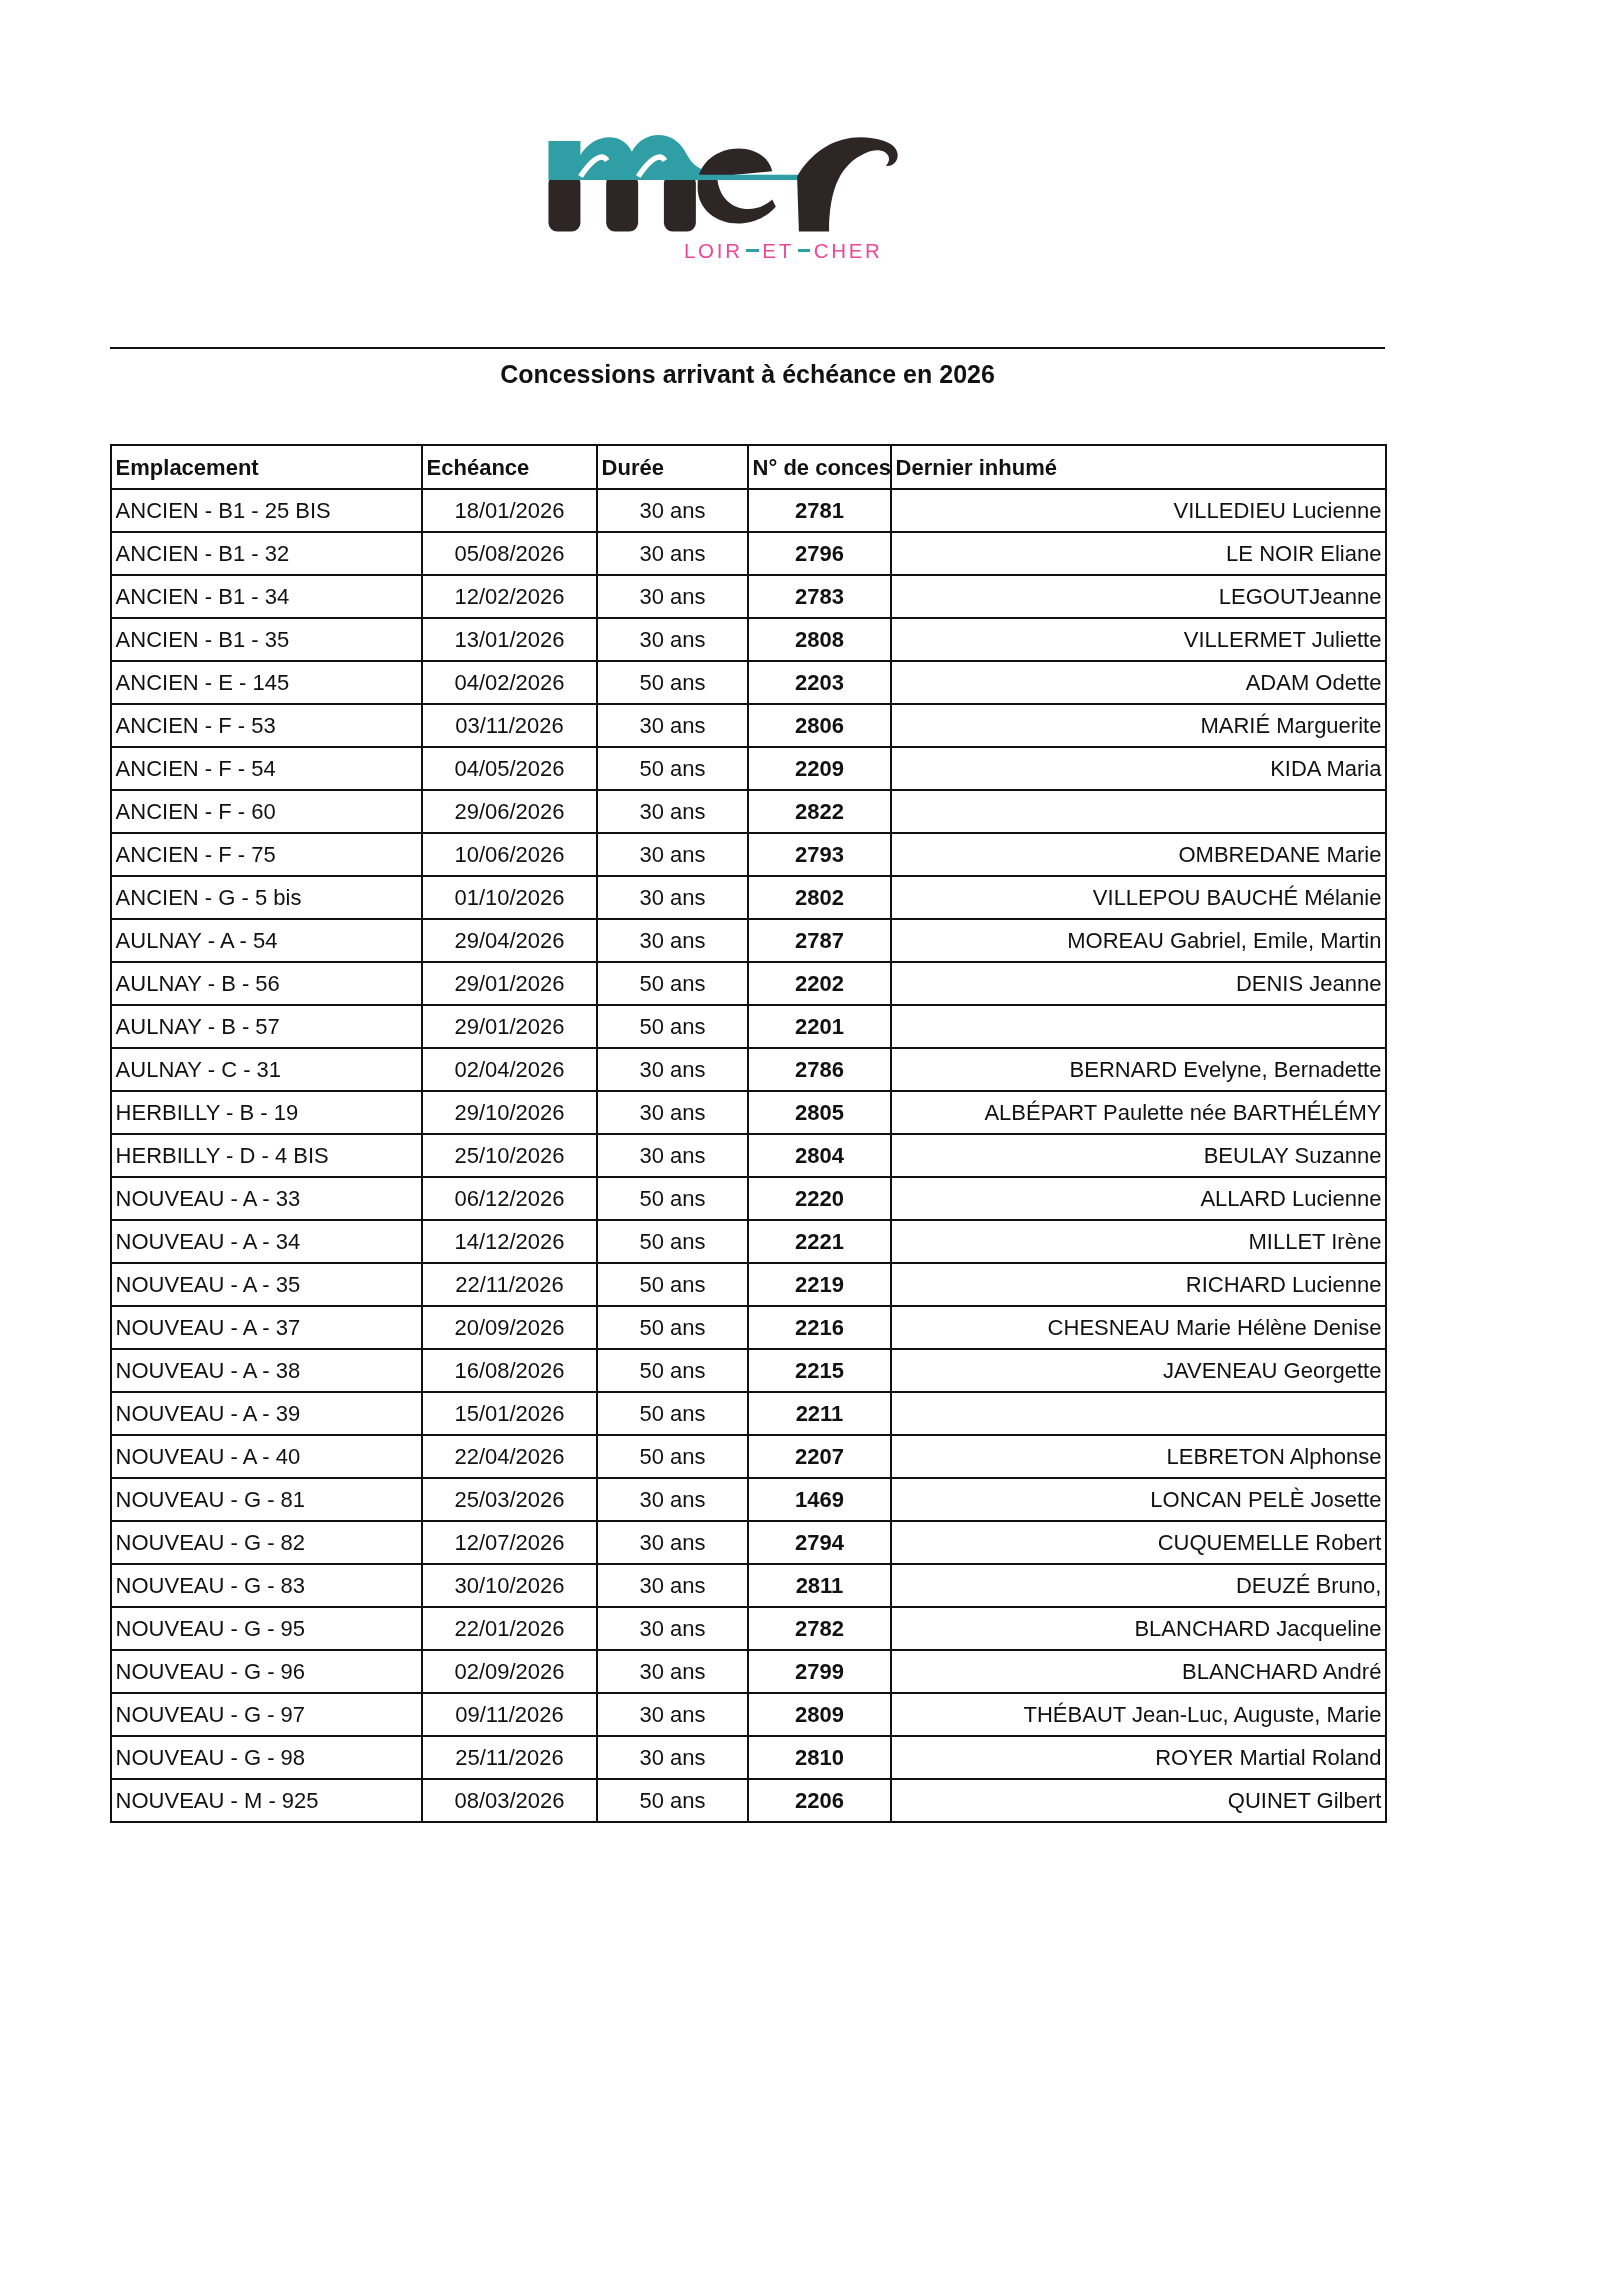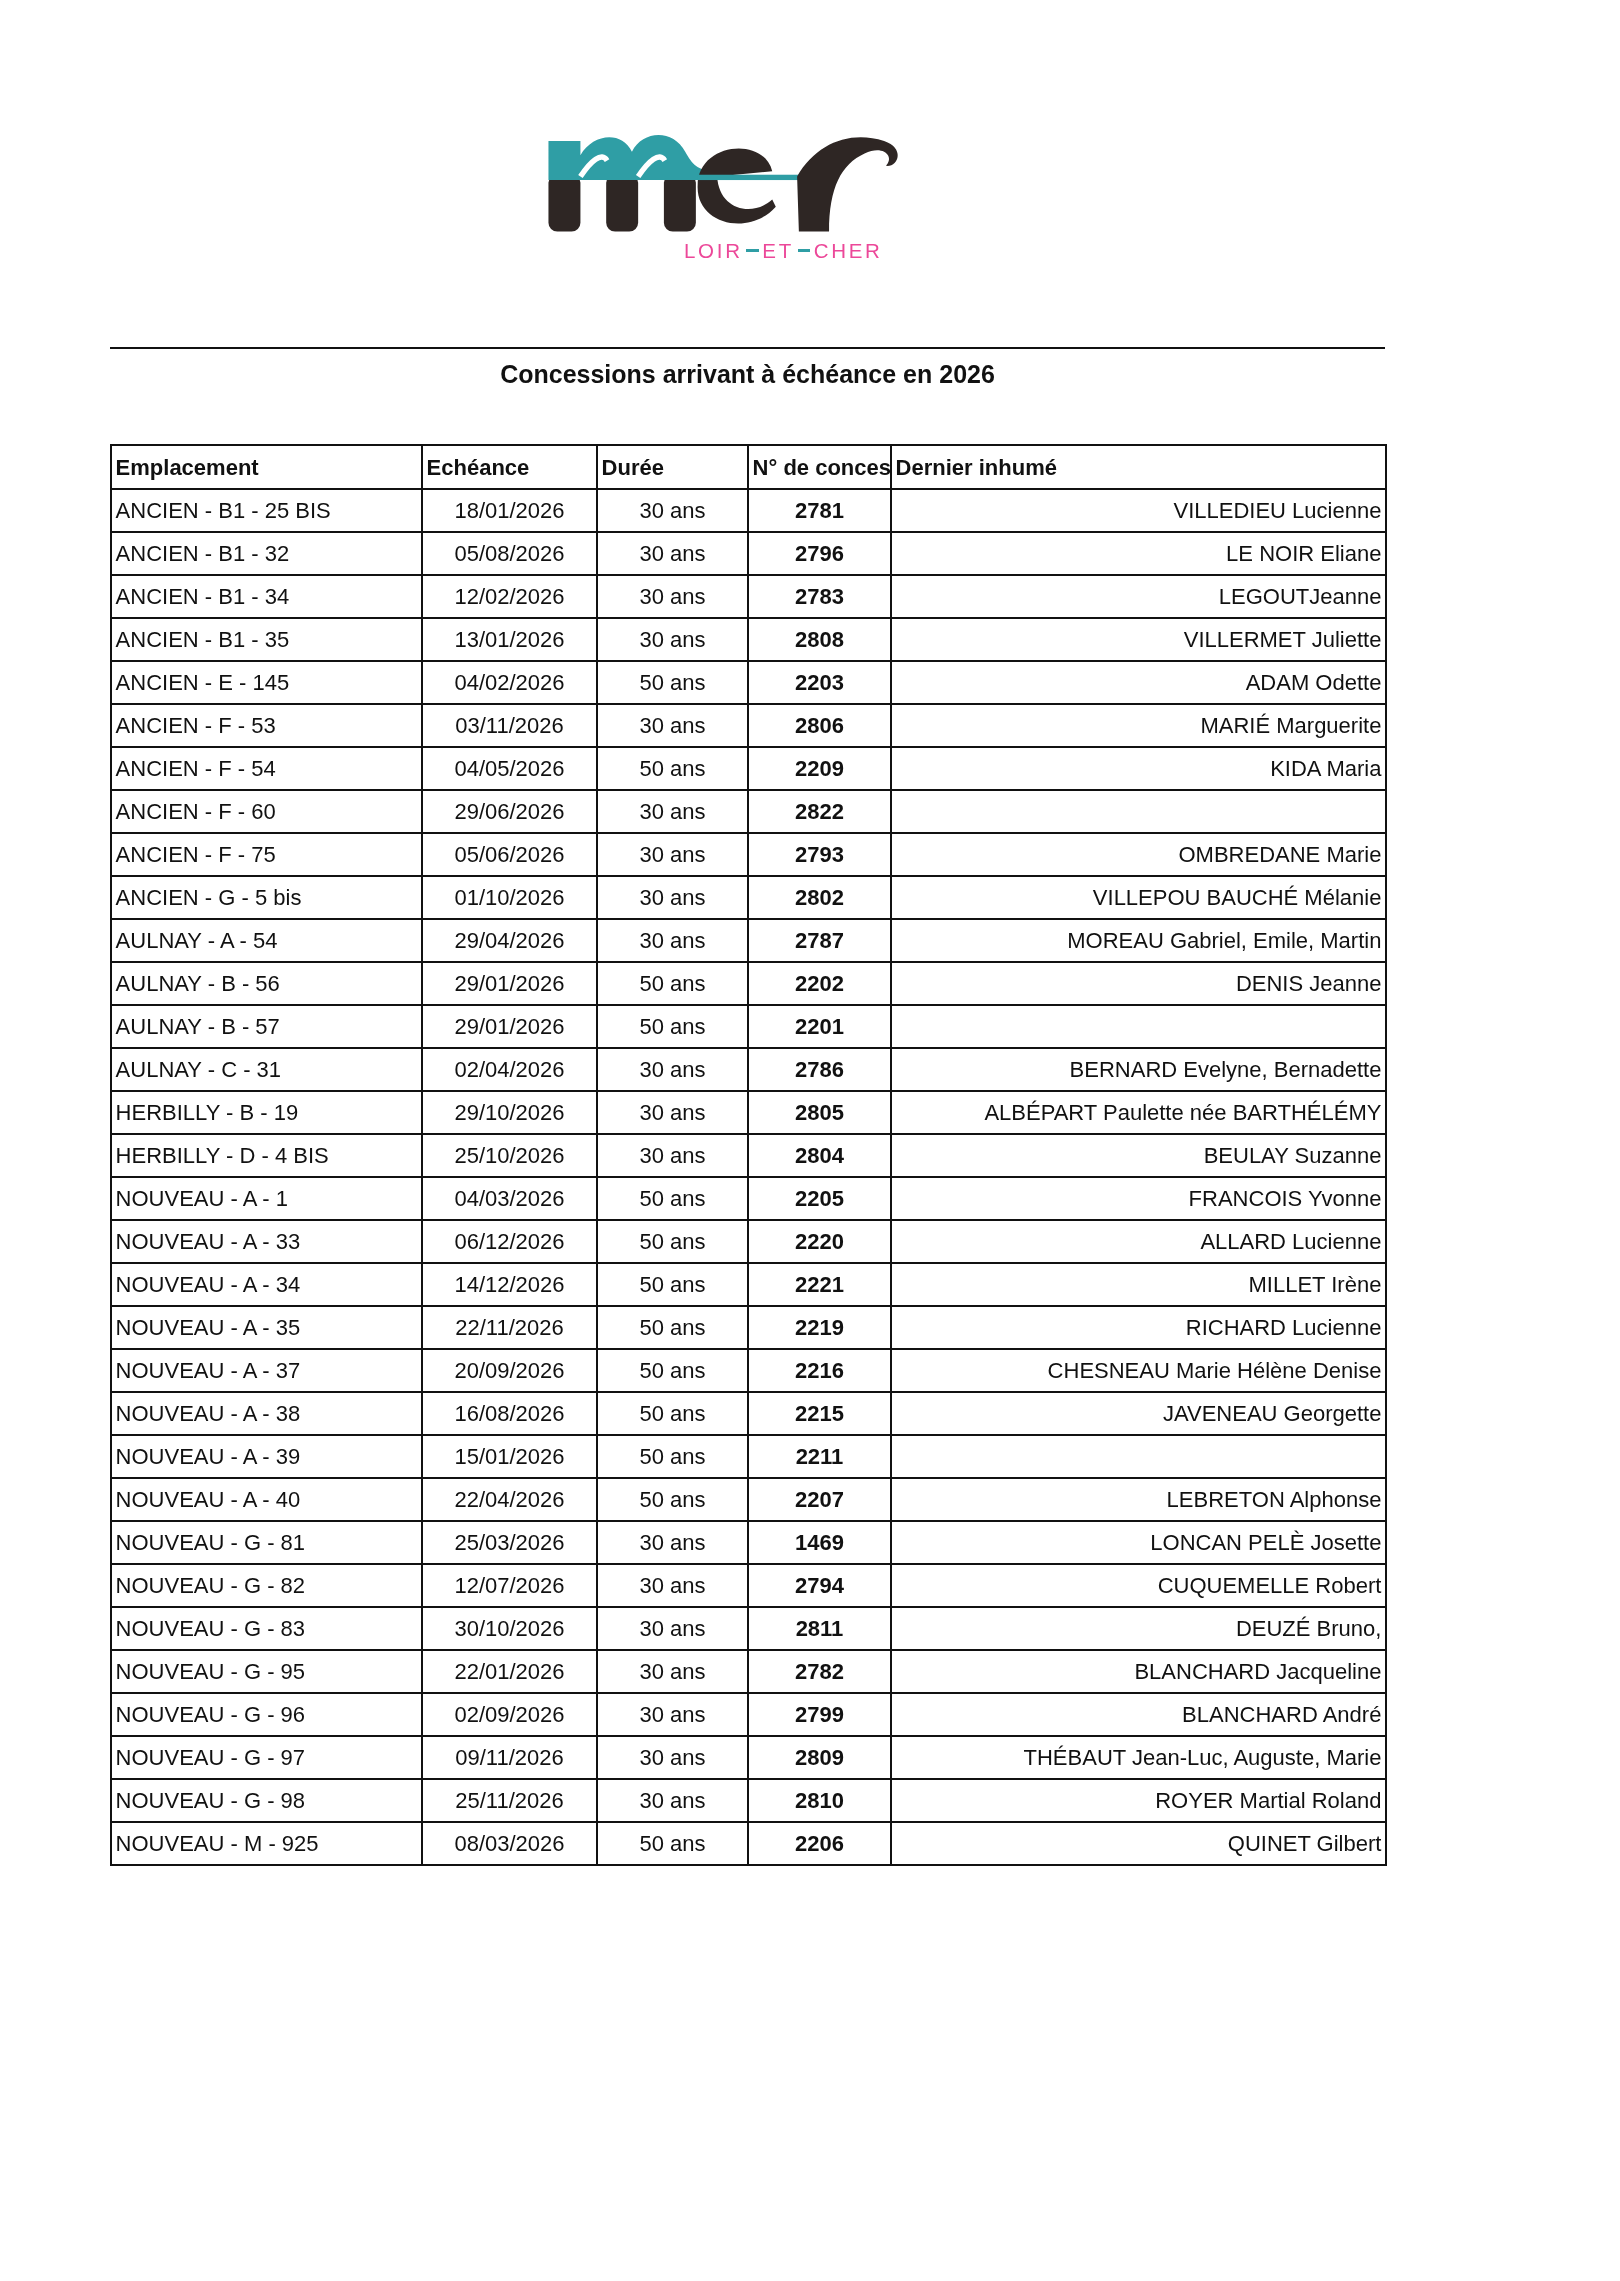--- a/index.html
+++ b/index.html
@@ -192,21 +192,21 @@
       </tr>
       <tr>
         <td class="loc">ANCIEN - F - 60</td>
         <td class="date">29/06/2026</td>
         <td class="dur">30 ans</td>
         <td class="num">2822</td>
         <td class="name"></td>
       </tr>
       <tr>
         <td class="loc">ANCIEN - F - 75</td>
-        <td class="date">05/06/2026</td>
+        <td class="date">10/06/2026</td>
         <td class="dur">30 ans</td>
         <td class="num">2793</td>
         <td class="name">OMBREDANE Marie</td>
       </tr>
       <tr>
         <td class="loc">ANCIEN - G - 5 bis</td>
         <td class="date">01/10/2026</td>
         <td class="dur">30 ans</td>
         <td class="num">2802</td>
         <td class="name">VILLEPOU BAUCHÉ Mélanie</td>
@@ -247,27 +247,20 @@
         <td class="name">ALBÉPART Paulette née BARTHÉLÉMY</td>
       </tr>
       <tr>
         <td class="loc">HERBILLY - D - 4 BIS</td>
         <td class="date">25/10/2026</td>
         <td class="dur">30 ans</td>
         <td class="num">2804</td>
         <td class="name">BEULAY Suzanne</td>
       </tr>
       <tr>
-        <td class="loc">NOUVEAU - A - 1</td>
-        <td class="date">04/03/2026</td>
-        <td class="dur">50 ans</td>
-        <td class="num">2205</td>
-        <td class="name">FRANCOIS Yvonne</td>
-      </tr>
-      <tr>
         <td class="loc">NOUVEAU - A - 33</td>
         <td class="date">06/12/2026</td>
         <td class="dur">50 ans</td>
         <td class="num">2220</td>
         <td class="name">ALLARD Lucienne</td>
       </tr>
       <tr>
         <td class="loc">NOUVEAU - A - 34</td>
         <td class="date">14/12/2026</td>
         <td class="dur">50 ans</td>

